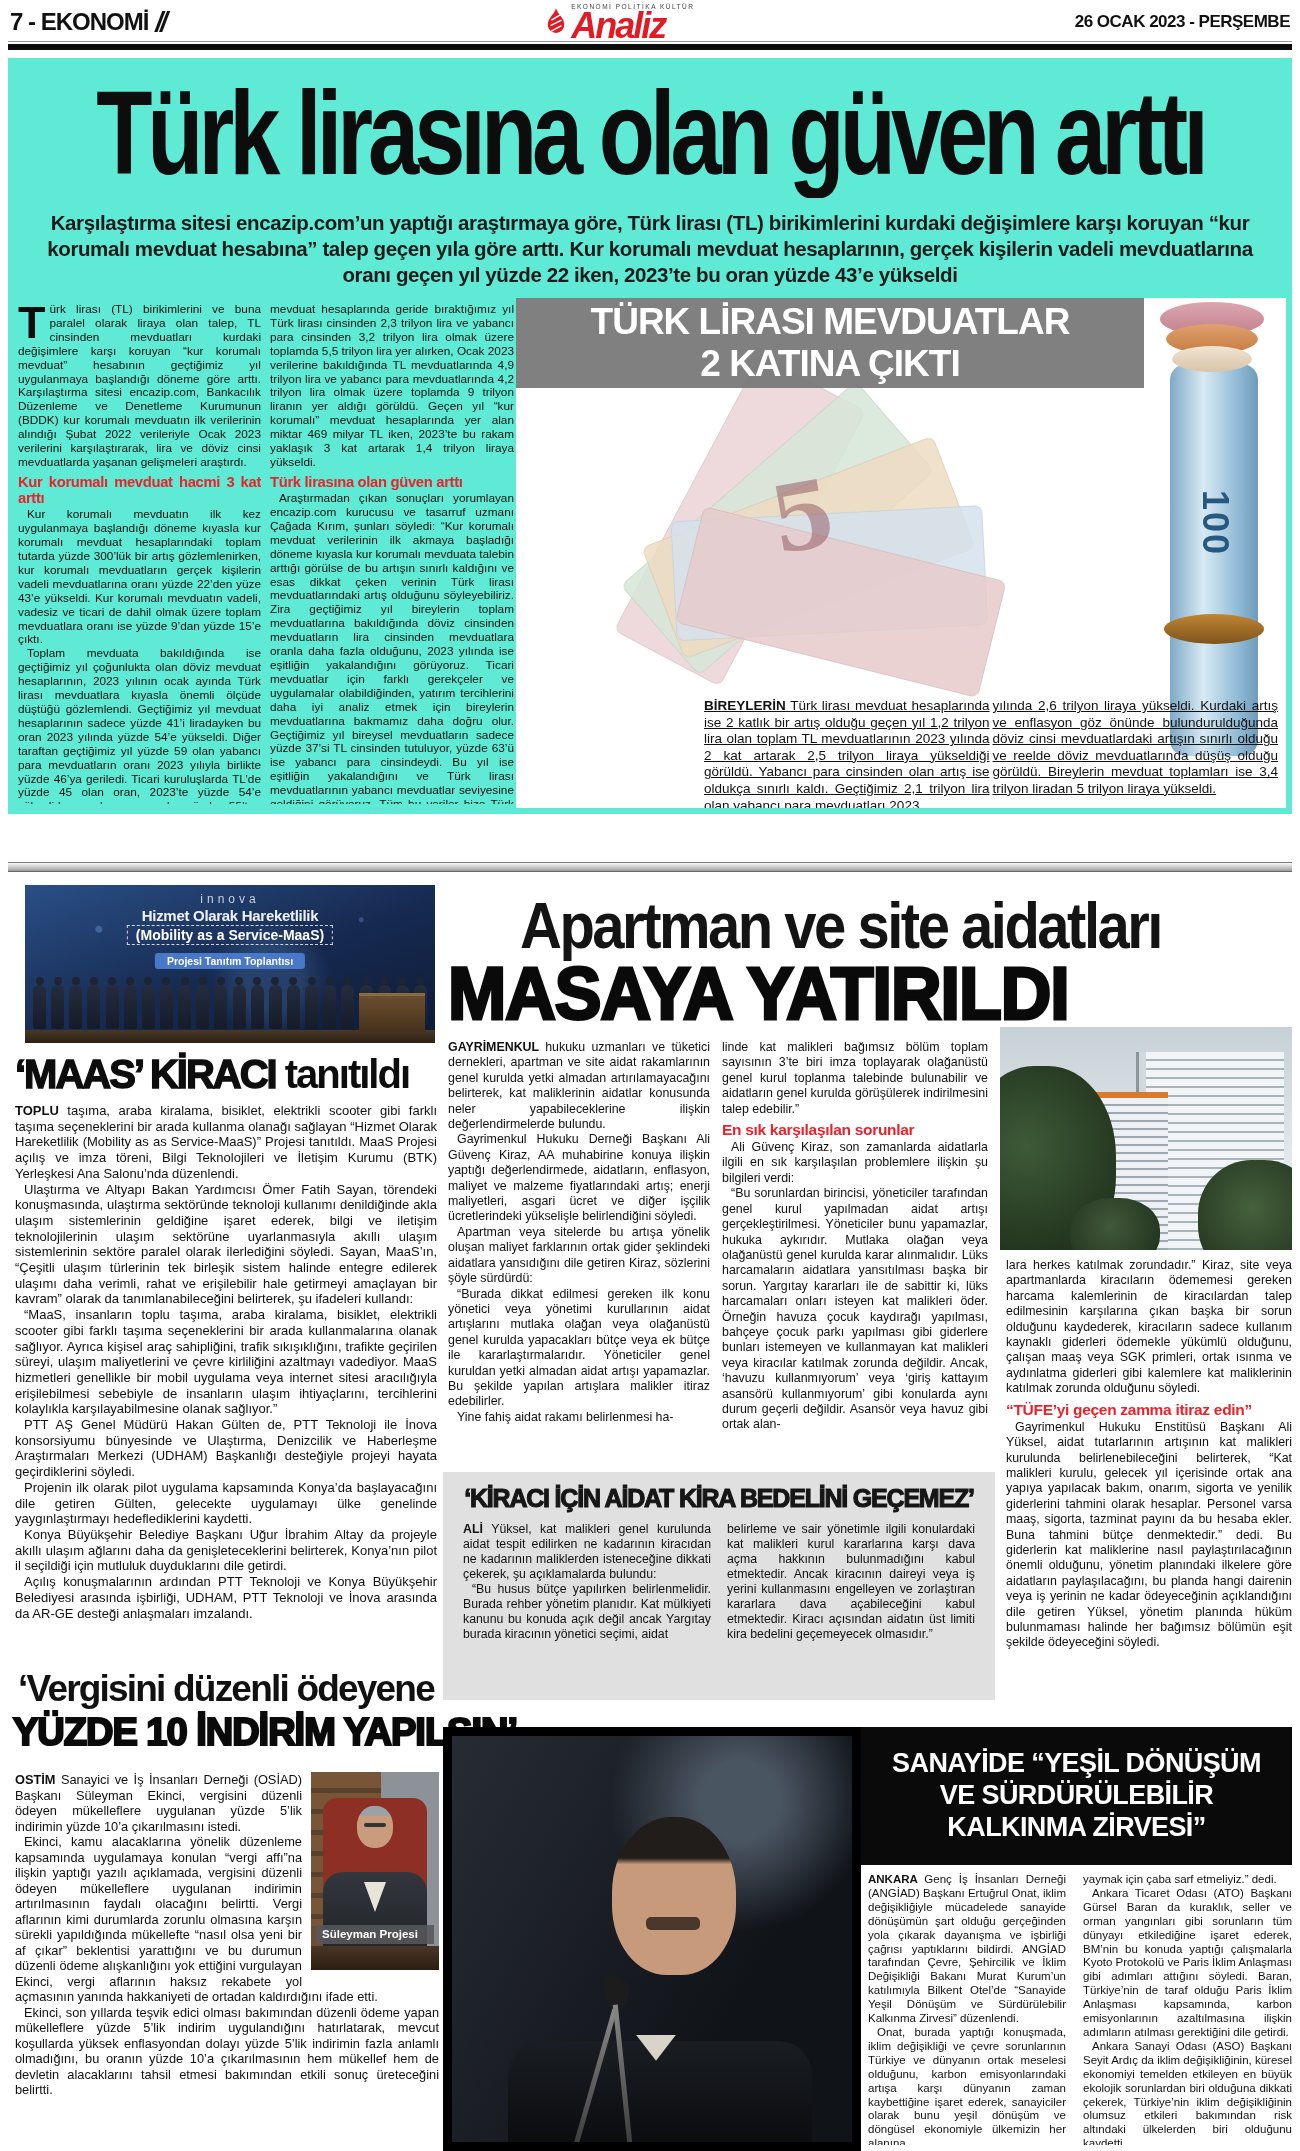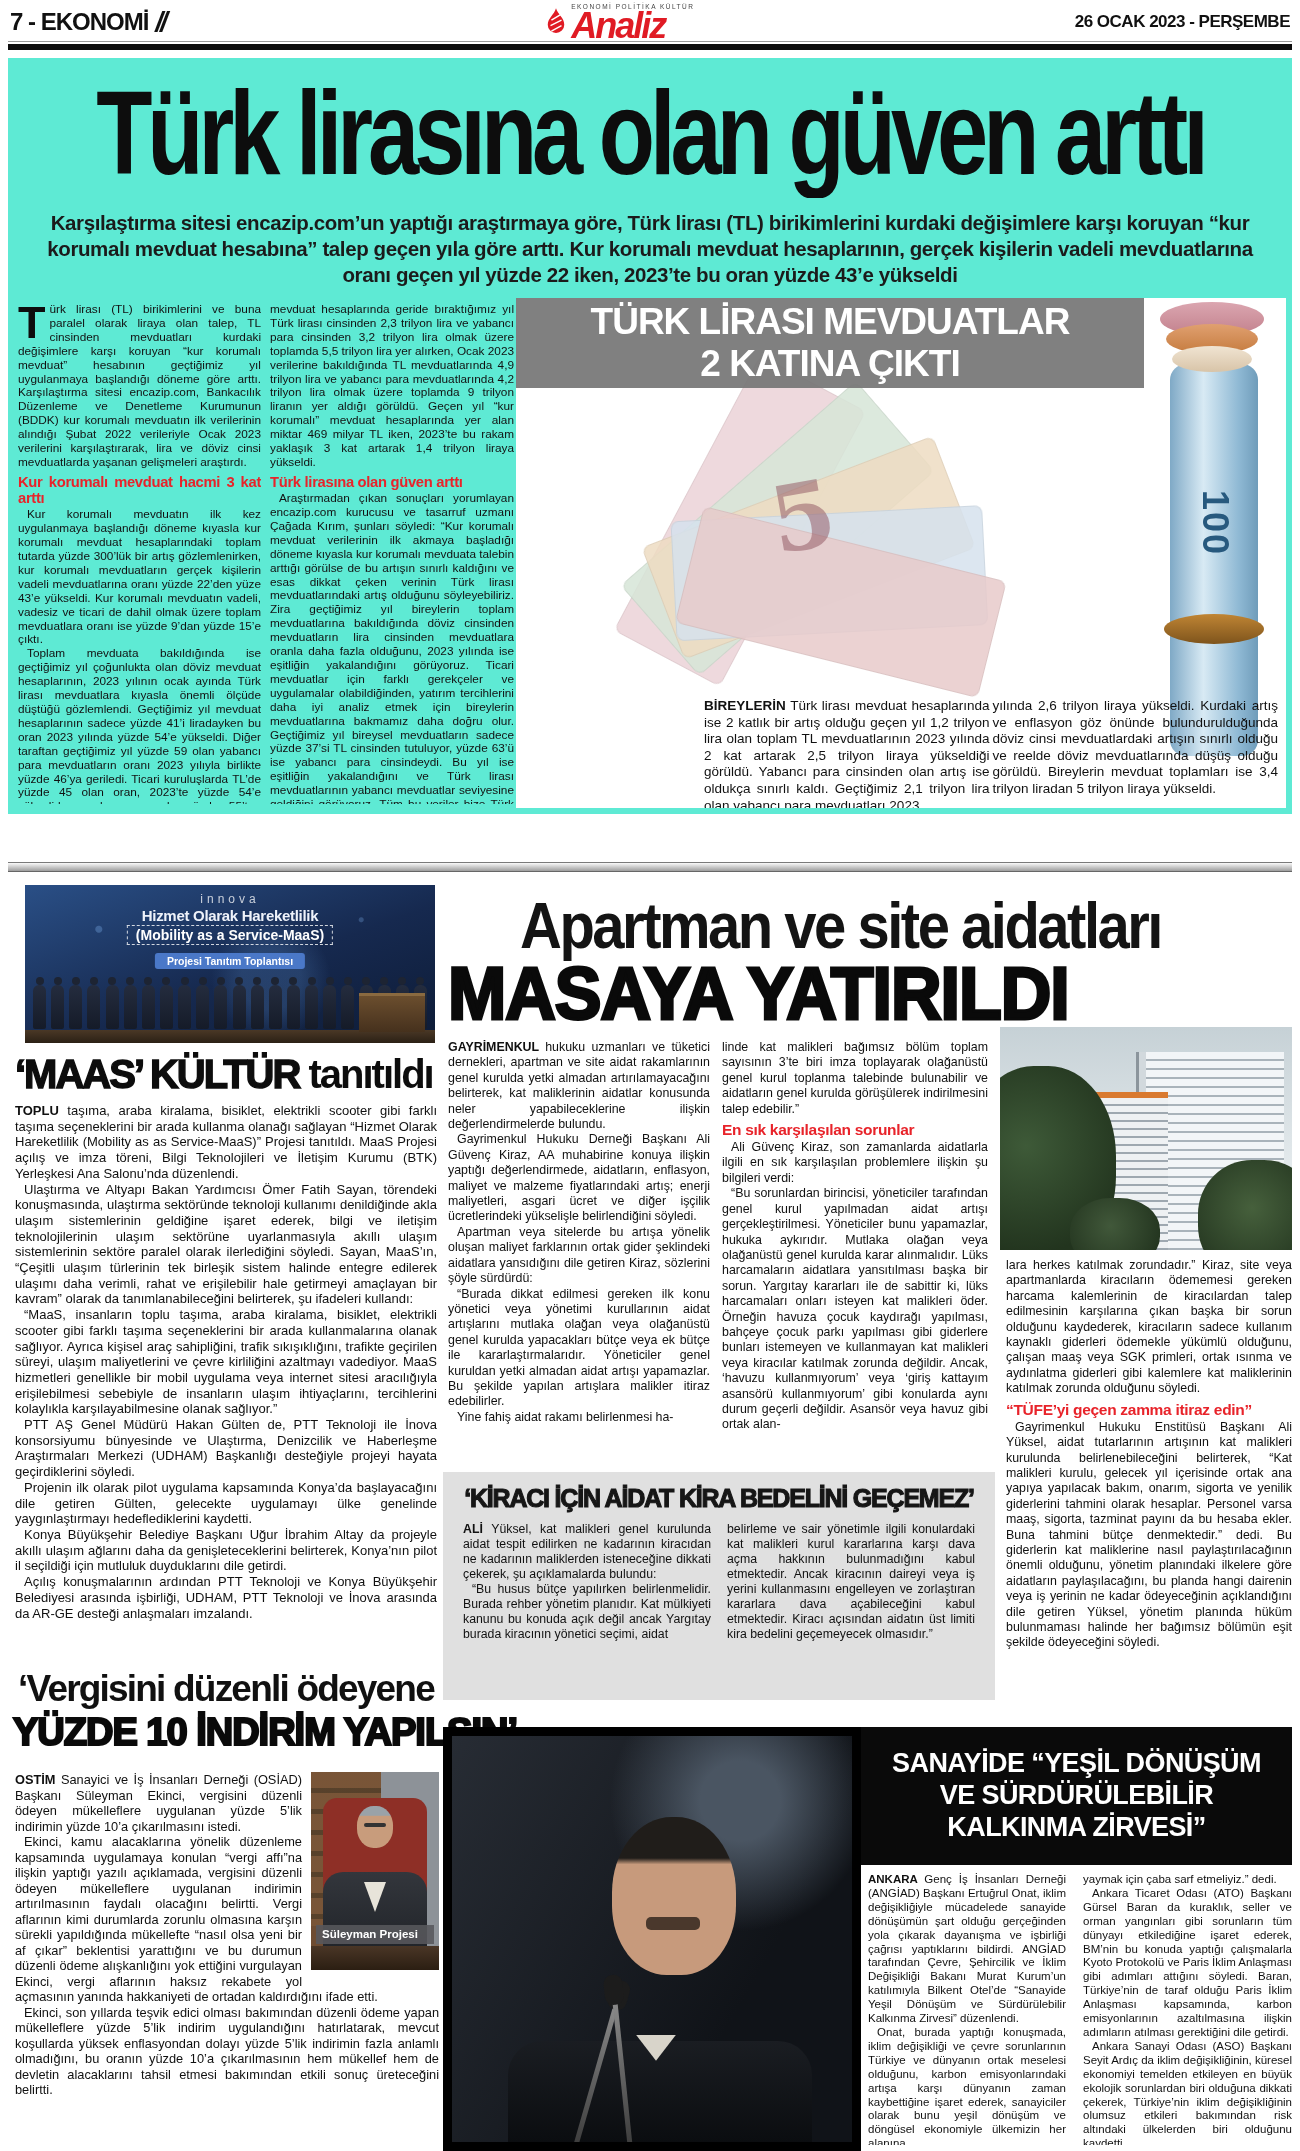--- a/index.html
+++ b/index.html
@@ -55,21 +55,21 @@
            background:linear-gradient(#dba6b0,#c2808c);}
   .roll-t2{position:absolute;top:22px;left:10px;width:92px;height:30px;border-radius:50%;
            background:linear-gradient(#e0a070,#c57b3e);}
   .roll-t3{position:absolute;top:44px;left:16px;width:80px;height:26px;border-radius:50%;
            background:linear-gradient(#f0e4d2,#d8c4a8);}
   .roll-num{position:absolute;top:200px;left:26px;font-size:36px;font-weight:bold;color:#27597e;
             transform:rotate(90deg);letter-spacing:2px;}
   .roll-band{position:absolute;top:312px;left:8px;width:100px;height:30px;border-radius:50%;
              background:linear-gradient(#c08534,#7e541c);}
   .money-caption{position:absolute;left:188px;right:8px;top:400px;bottom:4px;display:flex;gap:3px;
-                 font-size:13.5px;line-height:16.6px;text-align:justify;z-index:5;}
+                 font-size:13.5px;line-height:16.6px;text-align:justify;z-index:5;text-decoration:underline;}
   .cap-col{flex:1;} .cap-col p{margin:0;}
   
   .rule-3d{position:absolute;top:862px;left:8px;right:8px;height:8px;
            background:linear-gradient(#fafafa,#9c9c9c);border-top:1px solid #7a7a7a;border-bottom:1px solid #666;}
   
   .maas-photo{position:absolute;left:25px;top:885px;width:410px;height:158px;overflow:hidden;margin:0;
     background:radial-gradient(circle at 18% 28%,rgba(120,170,230,.35) 0 3px,transparent 4px),
                radial-gradient(circle at 82% 22%,rgba(120,170,230,.3) 0 2px,transparent 3px),
                radial-gradient(circle at 60% 60%,rgba(90,140,200,.25) 0 30px,transparent 60px),
                linear-gradient(160deg,#2a4f86 0%,#16294f 55%,#0d1b36 100%);}
@@ -267,21 +267,21 @@
         <i></i>
         <i></i>
         <i></i>
         <i></i>
         <i></i>
         <i></i>
     </div>
     <div class="maas-floor"></div>
     <div class="podium"></div>
   </figure>
-  <h2 class="maas-headline"><span class="hv">‘MAAS’ KÜLTÜR</span><span> tanıtıldı</span></h2>
+  <h2 class="maas-headline"><span class="hv">‘MAAS’ KİRACI</span><span> tanıtıldı</span></h2>
   <div class="body-col maas-body" data-list="maas_story.body">
       <p><b>TOPLU </b>taşıma, araba kiralama, bisiklet, elektrikli scooter gibi farklı taşıma seçeneklerini bir arada kullanma olanağı sağlayan “Hizmet Olarak Hareketlilik (Mobility as as Service-MaaS)” Projesi tanıtıldı. MaaS Projesi açılış ve imza töreni, Bilgi Teknolojileri ve İletişim Kurumu (BTK) Yerleşkesi Ana Salonu’nda düzenlendi.</p>
       <p>Ulaştırma ve Altyapı Bakan Yardımcısı Ömer Fatih Sayan, törendeki konuşmasında, ulaştırma sektöründe teknoloji kullanımı denildiğinde akla ulaşım sistemlerinin geldiğine işaret ederek, bilgi ve iletişim teknolojilerinin ulaşım sektörüne uyarlanmasıyla akıllı ulaşım sistemlerinin sektöre paralel olarak ilerlediğini söyledi. Sayan, MaaS’ın, “Çeşitli ulaşım türlerinin tek birleşik sistem halinde entegre edilerek ulaşımı daha verimli, rahat ve erişilebilir hale getirmeyi amaçlayan bir kavram” olarak da tanımlanabileceğini belirterek, şu ifadeleri kullandı:</p>
       <p>“MaaS, insanların toplu taşıma, araba kiralama, bisiklet, elektrikli scooter gibi farklı taşıma seçeneklerini bir arada kullanmalarına olanak sağlıyor. Ayrıca kişisel araç sahipliğini, trafik sıkışıklığını, trafikte geçirilen süreyi, ulaşım maliyetlerini ve çevre kirliliğini azaltmayı vadediyor. MaaS hizmetleri genellikle bir mobil uygulama veya internet sitesi aracılığıyla erişilebilmesi sebebiyle de insanların ulaşım ihtiyaçlarını, tercihlerini kolaylıkla karşılayabilmesine olanak sağlıyor.”</p>
       <p>PTT AŞ Genel Müdürü Hakan Gülten de, PTT Teknoloji ile İnova konsorsiyumu bünyesinde ve Ulaştırma, Denizcilik ve Haberleşme Araştırmaları Merkezi (UDHAM) Başkanlığı desteğiyle projeyi hayata geçirdiklerini söyledi.</p>
       <p>Projenin ilk olarak pilot uygulama kapsamında Konya’da başlayacağını dile getiren Gülten, gelecekte uygulamayı ülke genelinde yaygınlaştırmayı hedeflediklerini kaydetti.</p>
       <p>Konya Büyükşehir Belediye Başkanı Uğur İbrahim Altay da projeyle akıllı ulaşım ağlarını daha da genişleteceklerini belirterek, Konya’nın pilot il seçildiği için mutluluk duyduklarını dile getirdi.</p>
       <p>Açılış konuşmalarının ardından PTT Teknoloji ve Konya Büyükşehir Belediyesi arasında işbirliği, UDHAM, PTT Teknoloji ve İnova arasında da AR-GE desteği anlaşmaları imzalandı.</p>
     </div>
 

